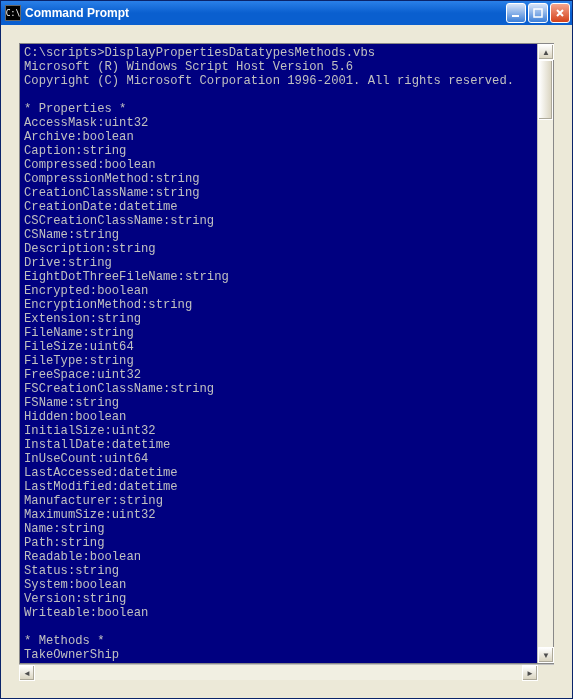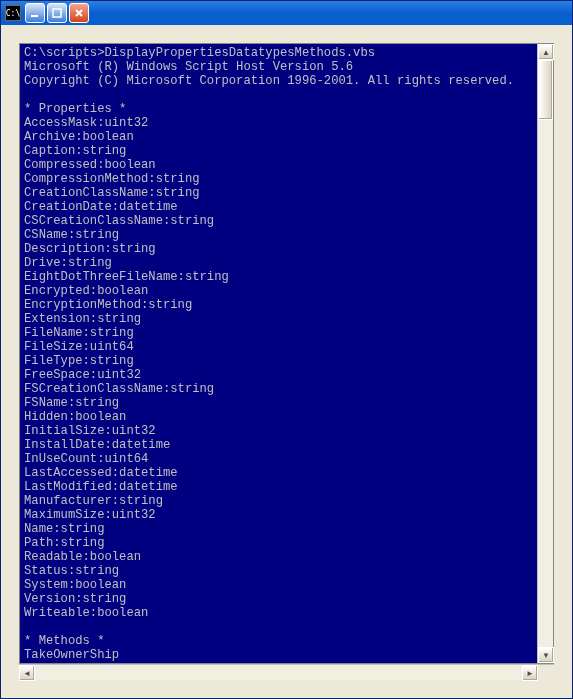--- a/index.html
+++ b/index.html
@@ -124,20 +124,21 @@
     border:1px solid #fff; box-shadow: inset -1px -1px 0 #aca899;
   }
   .sb-corner { width:16px; height:16px; background:#ece9d8; }
 </style>
 </head>
 <body>
 
 <div class="window">
   <div class="titlebar">
     <span class="icon">C:\</span>
+    <span class="title">Command Prompt</span>
     <div class="btns">
       <div class="btn">
         <svg viewBox="0 0 10 10">
             <rect x="1" y="7" width="7" height="2" fill="#fff"></rect>
           </svg>
       </div>
       <div class="btn">
         <svg viewBox="0 0 10 10">
             <rect x="1" y="1" width="8" height="8" fill="none" stroke="#fff" stroke-width="1.5"></rect>
           </svg>

